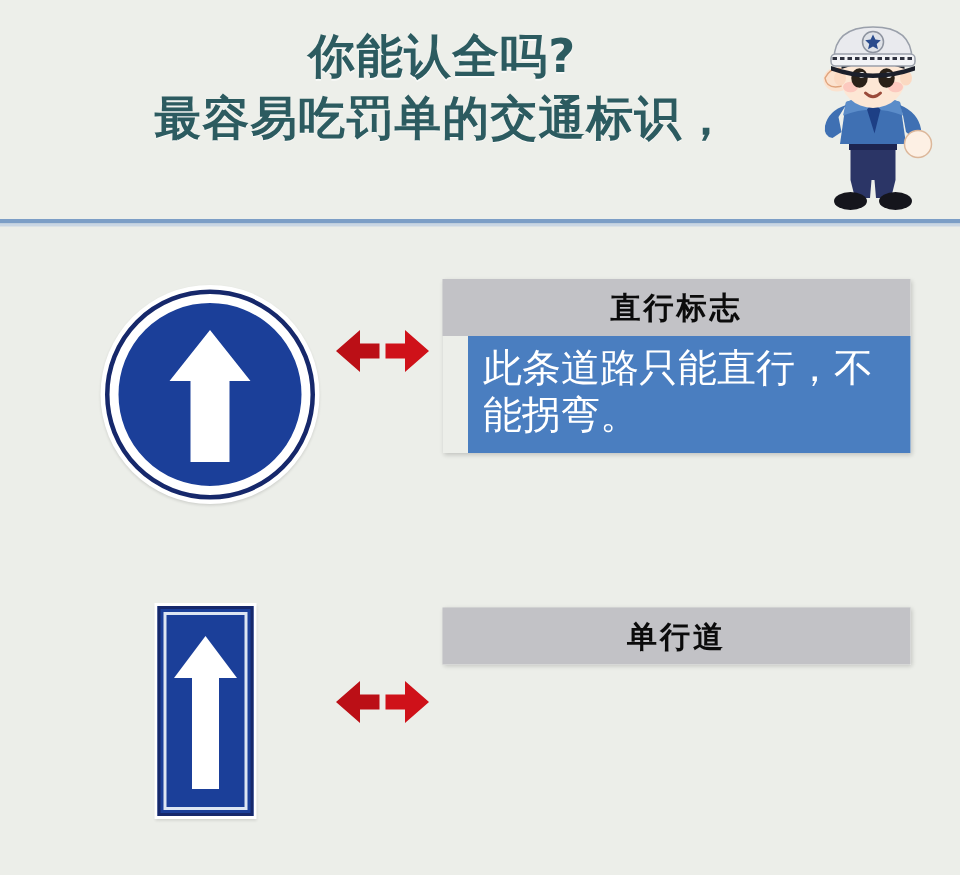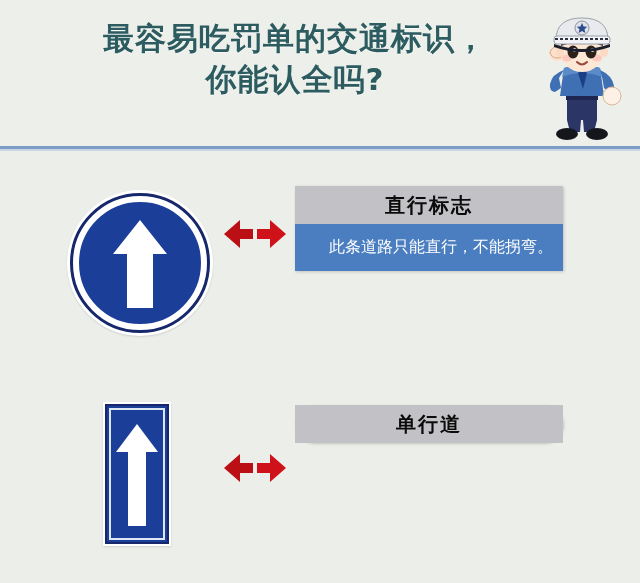--- a/index.html
+++ b/index.html
@@ -88,54 +88,54 @@
     box-sizing:border-box;
   }
 
   .arrow-up{position:absolute;}
 
   
   .dbl-arrow{position:absolute;}
 
   
   .card{
-    position:absolute;left:295px;width:268px;
+    position:absolute;left:295px;width:312px;
     box-shadow:1px 1px 3px rgba(0,0,0,.18);
-    text-align:right;
   }
   .card-head{
     background:#c2c2c6;
     height:38px;
     display:flex;align-items:center;justify-content:center;
     color:#0b0b0b;
     font-weight:bold;
     font-size:20px;
     letter-spacing:2px;
     font-family:"DejaVu Sans","Liberation Sans",sans-serif;
   }
   .card-body{
     background:#4a7ec0;
     color:#ffffff;
-    font-size:16px;
+    font-size:26px;
     line-height:31px;
     padding:7px 10px 9px 10px;
     font-family:"DejaVu Sans","Liberation Sans",sans-serif;
     letter-spacing:0px;
+    margin-left:17px;
   }
   #card1{top:18px;}
-  #card2{top:17px;border-radius:27px;}
+  #card2{top:17px;}
 </style>
 </head>
 <body>
 
 <div id="header">
 
   <div id="header-title">
+    <span class="line line2">你能认全吗?</span>
     <span class="line line1">最容易吃罚单的交通标识，</span>
-    <span class="line line2">你能认全吗?</span>
   </div>
 
   <div id="cop">
     <svg width="96" height="136" viewBox="0 0 96 136" xmlns="http://www.w3.org/2000/svg">
 
       <path d="M33 86 h30 v26 l-3 12 h-10 l-1 -12 h-2 l-1 12 h-10 l-3 -12 z" fill="#2b3566"></path>
       <rect x="32" y="84" width="32" height="8" fill="#1d2550"></rect>
 
       <ellipse cx="33" cy="126" rx="11" ry="6" fill="#15151c"></ellipse>
       <ellipse cx="63" cy="126" rx="11" ry="6" fill="#15151c"></ellipse>

